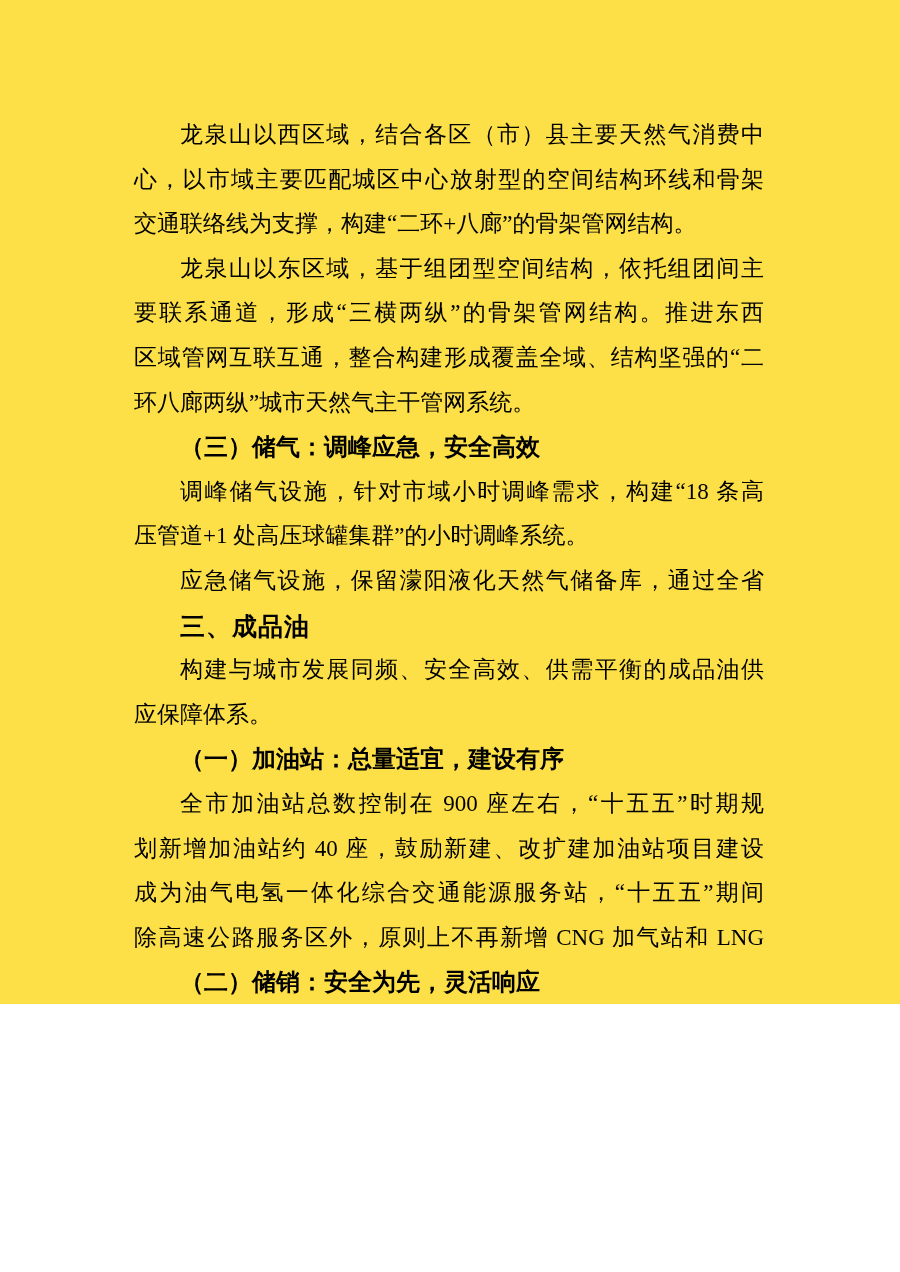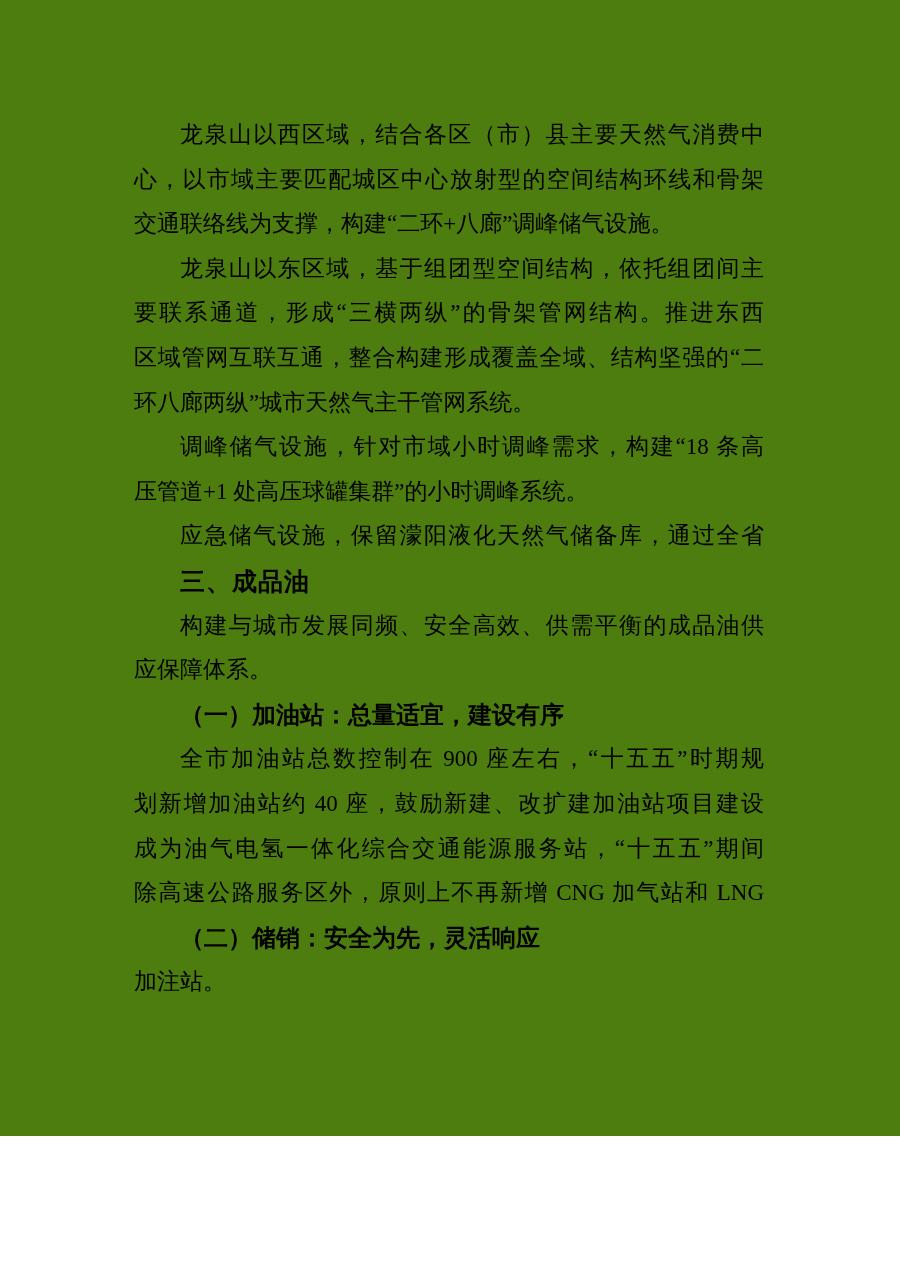--- a/index.html
+++ b/index.html
@@ -4,22 +4,22 @@
 <style>
   * { margin: 0; padding: 0; box-sizing: border-box; }
   html, body {
     width: 900px;
     background: #ffffff;
     font-family: "Liberation Serif", "DejaVu Serif", serif;
   }
   .page {
     position: relative;
     width: 900px;
-    height: 1136px;
-    background: #4d7c0f;
+    height: 1004px;
+    background: #fde047;
     color: #000000;
     overflow: hidden;
   }
   .textblock {
     position: absolute;
     left: 134px;
     top: 113px;
     width: 630px;
   }
   .ln {
@@ -63,25 +63,26 @@
     font-family: "Liberation Serif", "DejaVu Serif", serif;
   }
 </style>
 </head>
 <body>
 
 <div class="page">
   <div class="textblock">
     <div class="ln ind fill">龙泉山以西区域，结合各区（市）县主要天然气消费中</div>
     <div class="ln fill">心，以市域主要匹配城区中心放射型的空间结构环线和骨架</div>
-    <div class="ln end">交通联络线为支撑，构建“二环+八廊”调峰储气设施。</div>
+    <div class="ln end">交通联络线为支撑，构建“二环+八廊”的骨架管网结构。</div>
     <div class="ln ind fill">龙泉山以东区域，基于组团型空间结构，依托组团间主</div>
     <div class="ln fill">要联系通道，形成“三横两纵”的骨架管网结构。推进东西</div>
     <div class="ln fill">区域管网互联互通，整合构建形成覆盖全域、结构坚强的“二</div>
     <div class="ln end">环八廊两纵”城市天然气主干管网系统。</div>
+    <div class="ln h2 ind end">（三）储气：调峰应急，安全高效</div>
     <div class="ln ind fill">调峰储气设施，针对市域小时调峰需求，构建“18 条高</div>
     <div class="ln end">压管道+1 处高压球罐集群”的小时调峰系统。</div>
     <div class="ln ind fill">应急储气设施，保留濛阳液化天然气储备库，通过全省</div>
     <div class="ln h1 ind end">三、成品油</div>
     <div class="ln ind fill">构建与城市发展同频、安全高效、供需平衡的成品油供</div>
     <div class="ln end">应保障体系。</div>
     <div class="ln h2 ind end">（一）加油站：总量适宜，建设有序</div>
     <div class="ln ind fill">全市加油站总数控制在 900 座左右，“十五五”时期规</div>
     <div class="ln fill">划新增加油站约 40 座，鼓励新建、改扩建加油站项目建设</div>
     <div class="ln fill">成为油气电氢一体化综合交通能源服务站，“十五五”期间</div>

